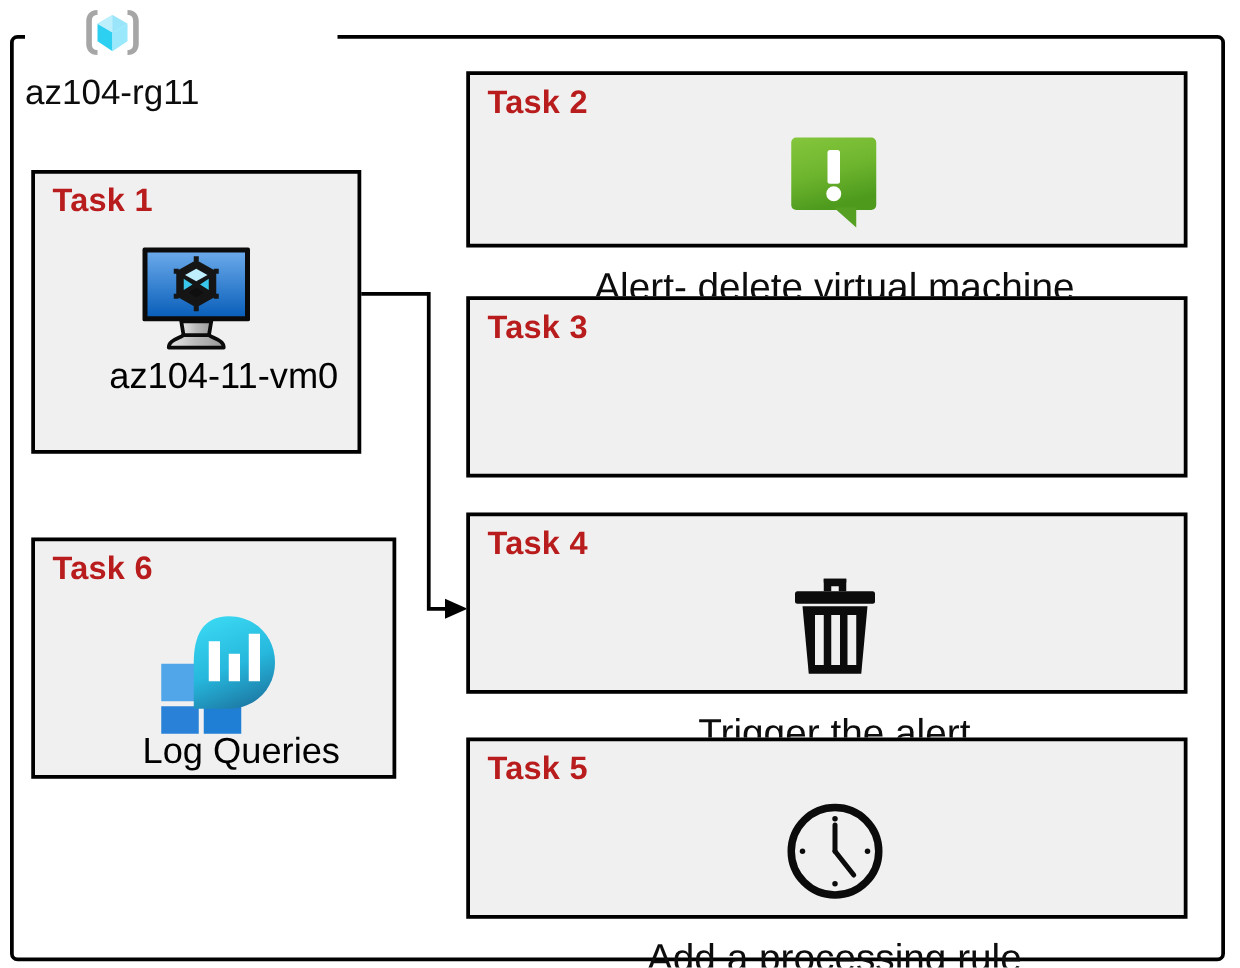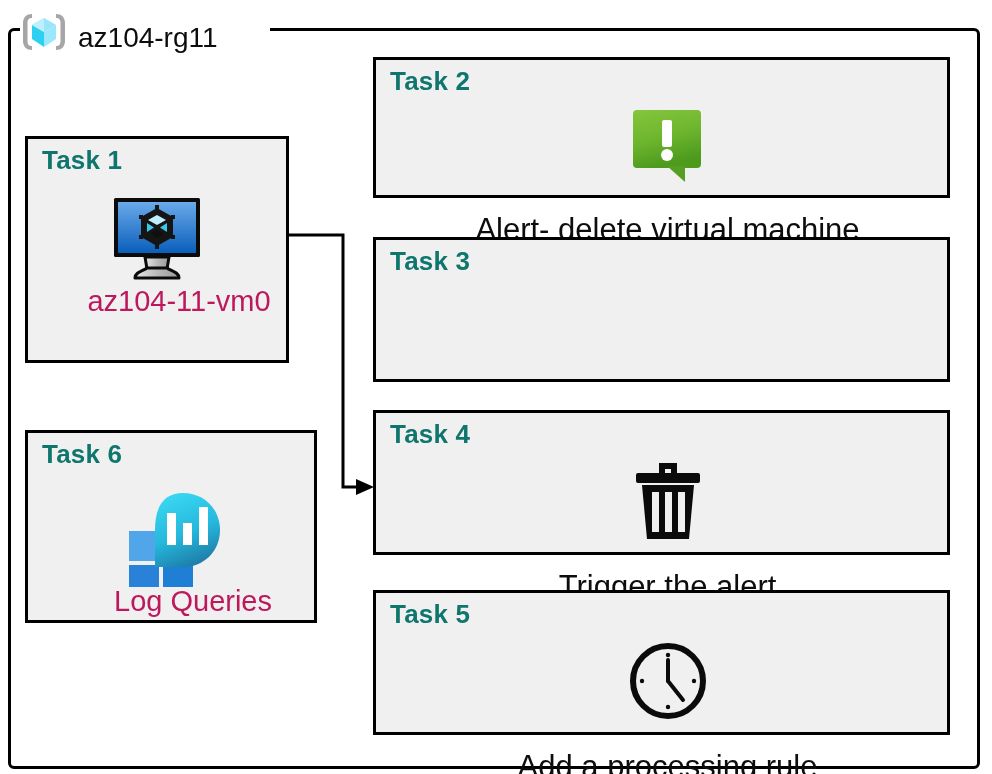--- a/index.html
+++ b/index.html
@@ -33,23 +33,24 @@
     left: 20px; top: 18px;
     width: 250px; height: 22px;
     background: #ffffff;
     z-index: 2;
   }
   .rg-header {
     position: absolute;
     left: 20px; top: 4px;
     height: 50px;
     display: flex;
-    align-items: flex-end;
+    align-items: center;
     gap: 10px;
     z-index: 3;
+    flex-direction: column;
   }
   .rg-title {
     font-size: 28px;
     color: #0d0d0d;
     white-space: nowrap;
     letter-spacing: 0px;
   }
 
   
   .rg-icon {
@@ -63,38 +64,38 @@
   .card {
     position: absolute;
     background: #f0f0f0;
     border: 3px solid #000000;
   }
   .card-title {
     position: absolute;
     left: 14px; top: 6px;
     font-size: 26px;
     font-weight: bold;
-    color: #0f766e;
+    color: #b91c1c;
     letter-spacing: 0.2px;
     white-space: nowrap;
   }
 
   
   .card-left .icon-wrap {
     position: absolute;
     left: 0; right: 0;
     display: flex;
     justify-content: center;
   }
   .card-left .caption {
     position: absolute;
     left: 0; right: 0;
     text-align: center;
     font-size: 29px;
-    color: #be185d;
+    color: #000000;
     white-space: nowrap;
     padding-left: 44px;
   }
 
   
   .card-right .row {
     position: absolute;
     left: 22px; right: 10px;
     display: flex;
     align-items: center;

